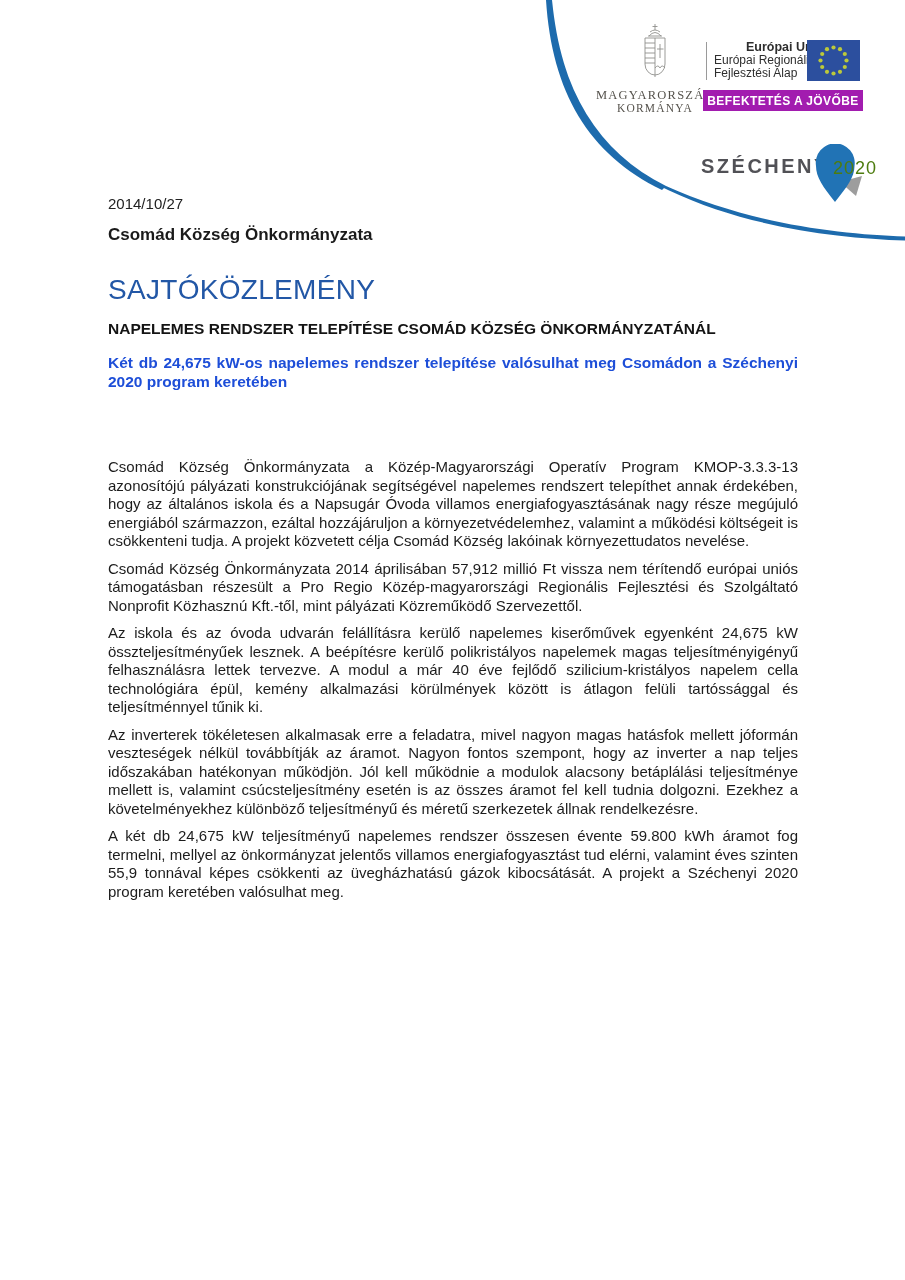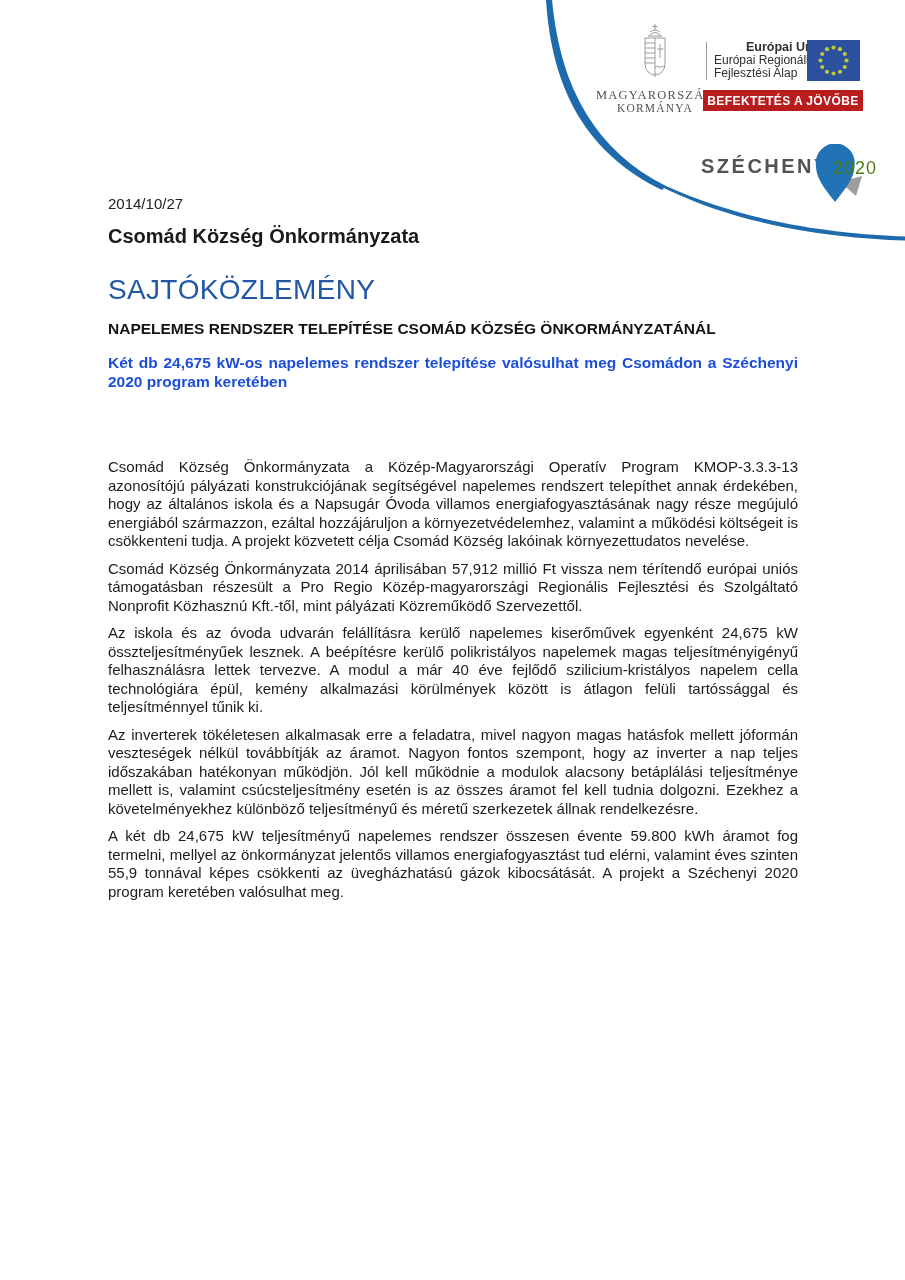--- a/index.html
+++ b/index.html
@@ -30,41 +30,41 @@
   .gov-text .l2 { font-size: 11.5px; }
 
   
   .eu-sep { left: 706px; top: 42px; width: 1px; height: 38px; background: #9a9a9a; }
   .eu-text { left: 714px; top: 41px; color: #2e2e2e; }
   .eu-text .l1 { font-size: 12.5px; font-weight: bold; line-height: 13px; margin-left: 32px; }
   .eu-text .l2, .eu-text .l3 { font-size: 12px; line-height: 12.5px; }
   .eu-flag { left: 807px; top: 40px; }
   .eu-banner {
     left: 703px; top: 90px; width: 160px; height: 21px;
-    background: #b91c1c;
+    background: #a21caf;
     display: flex; align-items: center; justify-content: center;
   }
   .eu-banner span {
     color: #ffffff; font-weight: bold; font-size: 12px; letter-spacing: 0.4px;
     white-space: nowrap;
   }
 
   
   .sz-name {
     left: 701px; top: 155px;
     font-size: 20px; font-weight: bold; letter-spacing: 2.5px;
     color: #515156; white-space: nowrap;
   }
   .sz-pin { left: 810px; top: 144px; }
   .sz-year {
     left: 810px; top: 158px; width: 50px; text-align: center;
     color: #4d7c0f; font-size: 18px; letter-spacing: 1px; margin-left: 20px;
   }
   .date-line { left: 108px; top: 195px; font-size: 15px; color: #222; }
-  .org-line  { left: 108px; top: 225px; font-size: 20px; font-weight: bold; color: #1a1a1a; text-align: center; }
+  .org-line  { left: 108px; top: 225px; font-size: 17px; font-weight: bold; color: #1a1a1a; text-align: center; }
   .doc-title {
     left: 108px; top: 274px;
     font-size: 28px; font-weight: normal; color: #2257a6; letter-spacing: 0.3px;
     white-space: nowrap;
   }
   .doc-headline {
     left: 108px; top: 320px; width: 690px;
     font-size: 15.5px; font-weight: bold; color: #141414;
   }
   .doc-subheadline {

